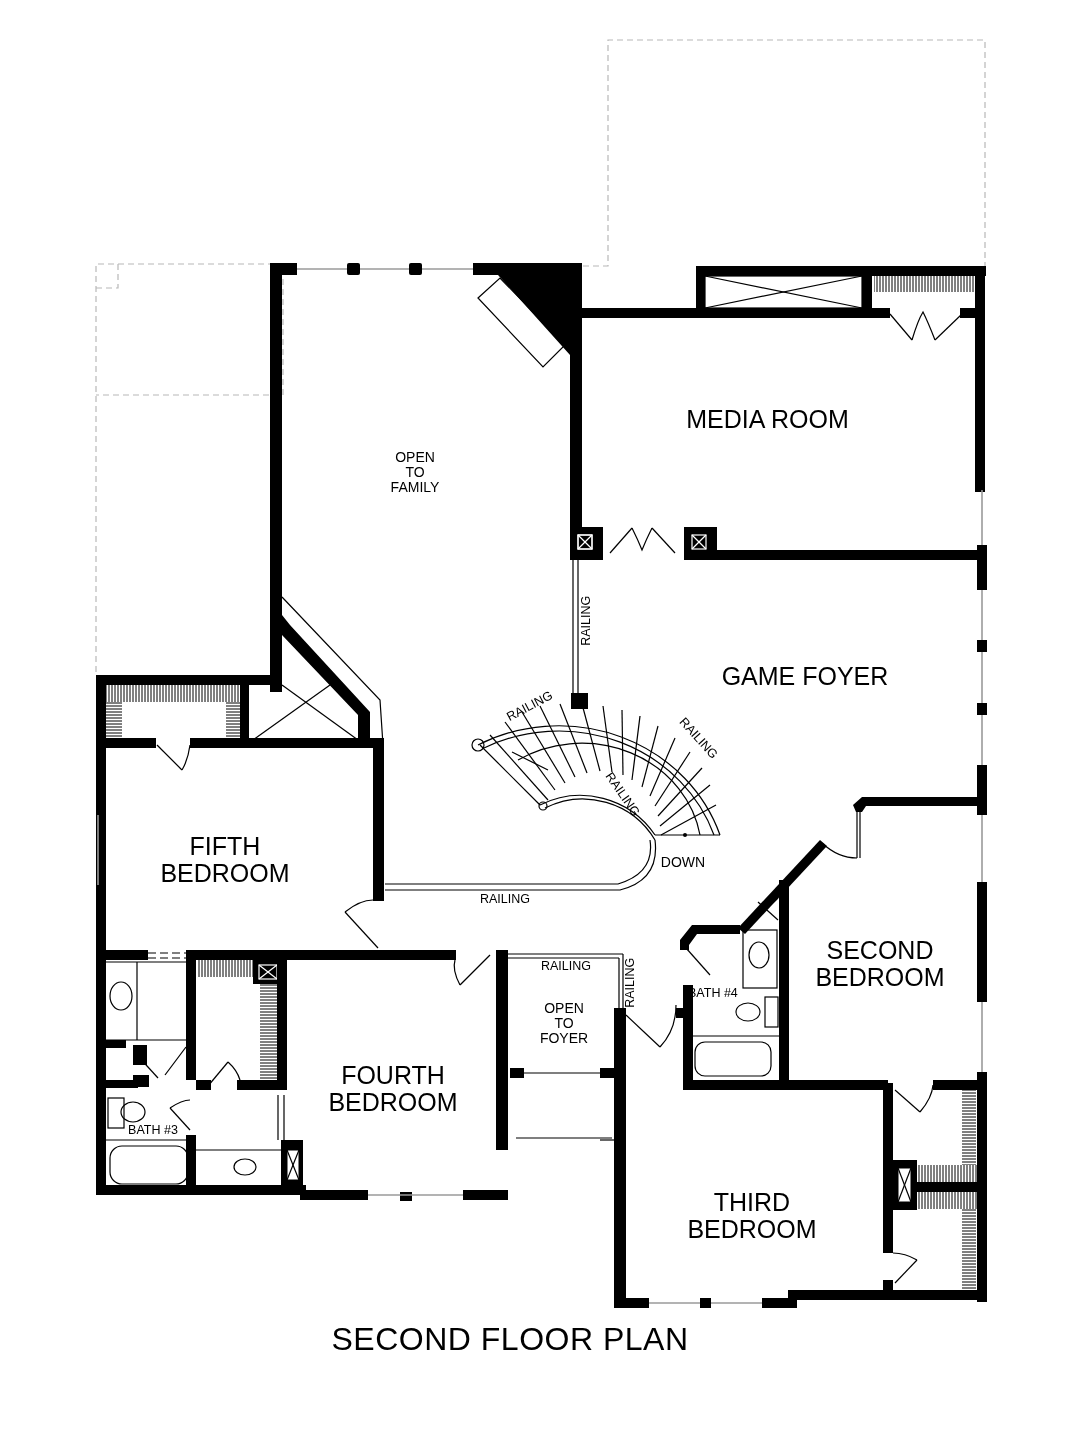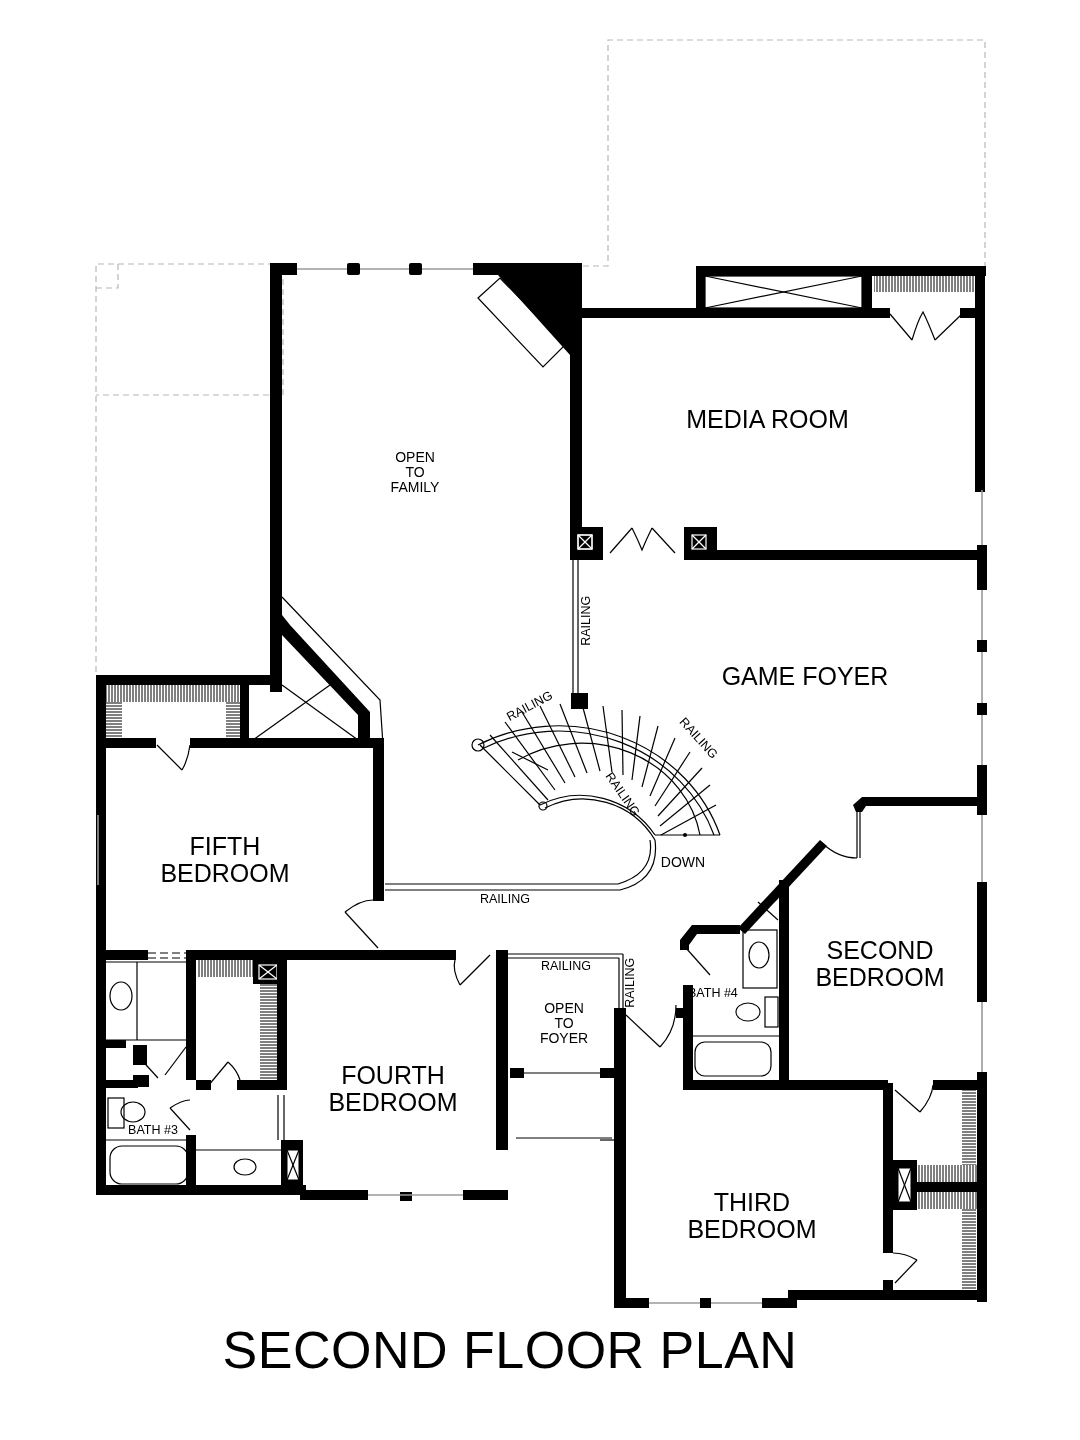--- a/index.html
+++ b/index.html
@@ -7,21 +7,21 @@
   #plan { position: absolute; left: 0; top: 0; width: 1080px; height: 1440px; }
   .wall { fill: #000; }
   .thin { stroke: #000; stroke-width: 1.2; fill: none; }
   .glass { stroke: #9a9a9a; stroke-width: 1.6; fill: none; }
   .dash { stroke: #b8b8b8; stroke-width: 1.2; fill: none; stroke-dasharray: 6 4; }
   .lbl { position: absolute; color: #000; text-align: center; line-height: 1.08; white-space: nowrap; font-family: "Liberation Sans", sans-serif; transform-origin: center center; }
   .lbl span { display: block; }
   .room { font-size: 25px; }
   .small { font-size: 14px; }
   .note { font-size: 12.5px; }
-  .title { font-size: 52px; letter-spacing: 0.5px; }
+  .title { font-size: 32px; letter-spacing: 0.5px; }
 </style>
 </head>
 <body>
 
 <svg id="plan" viewBox="0 0 1080 1440" xmlns="http://www.w3.org/2000/svg">
 
   <g>
     <polyline class="dash" points="473,266 608,266 608,40 985,40 985,266"></polyline>
     <polyline class="dash" points="96,672 96,264 283,264 283,395 96,395"></polyline>
     <polyline class="dash" points="96,288 118,288 118,264"></polyline>

